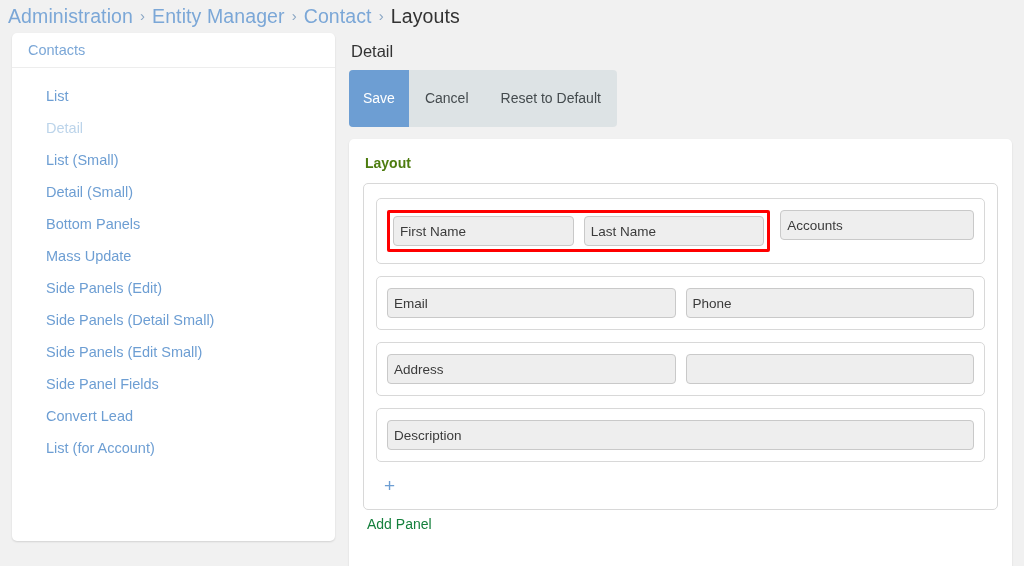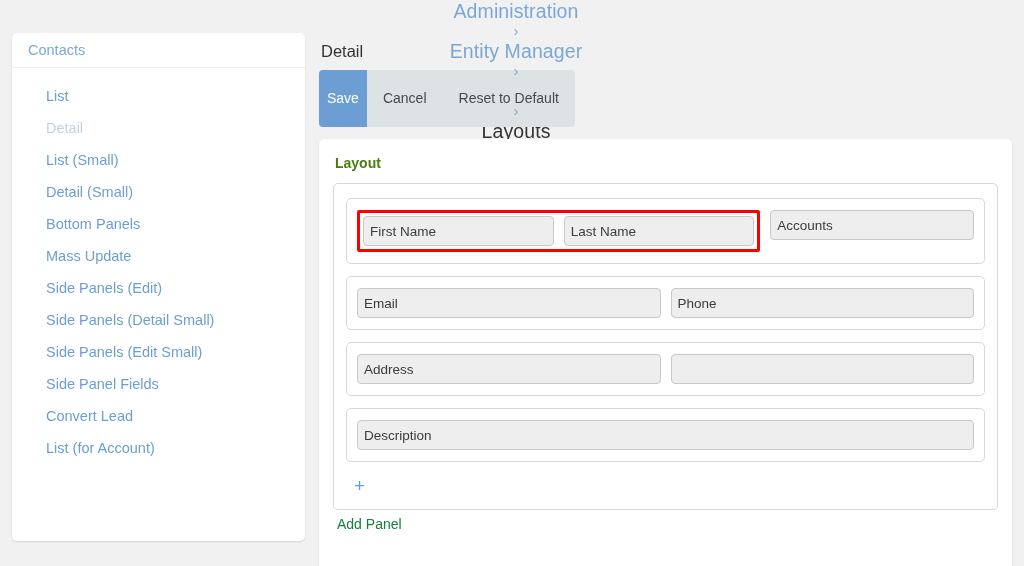--- a/index.html
+++ b/index.html
@@ -12,42 +12,41 @@
   }
 
   
   #breadcrumb {
     height: 33px;
     display: flex;
     align-items: center;
     padding-left: 8px;
     font-size: 19.5px;
     letter-spacing: .1px;
-    flex-direction: column;
   }
   #breadcrumb .crumb-link { color: #7ba7d7; }
   #breadcrumb .crumb-current { color: #333333; }
   #breadcrumb .crumb-sep {
     color: #8aa6c4;
     font-size: 15px;
     margin: 0 7px;
     position: relative;
     top: -1px;
   }
 
   
   #page {
     display: flex;
     align-items: flex-start;
     padding: 0 12px 0 12px;
   }
 
   
   #sidebar {
-    width: 293px;
+    width: 323px;
     min-height: 508px;
     background: #ffffff;
     border-radius: 5px;
     box-shadow: 0 1px 2px rgba(0,0,0,.13);
     flex: 0 0 auto;
   }
   #sidebar-header {
     height: 35px;
     display: flex;
     align-items: center;
@@ -96,21 +95,21 @@
     cursor: pointer;
     color: #444b4e;
     white-space: nowrap;
     border: none;
     background: transparent;
     font-family: inherit;
   }
   #button-group .btn.primary {
     background: #6d9ed3;
     color: #ffffff;
-    padding: 8px 8px;
+    padding: 8px 14px;
   }
 
   
   #layout-card {
     background: #ffffff;
     border-radius: 5px;
     box-shadow: 0 1px 2px rgba(0,0,0,.13);
     padding: 14px 14px 14px 14px;
     min-height: 440px;
   }

